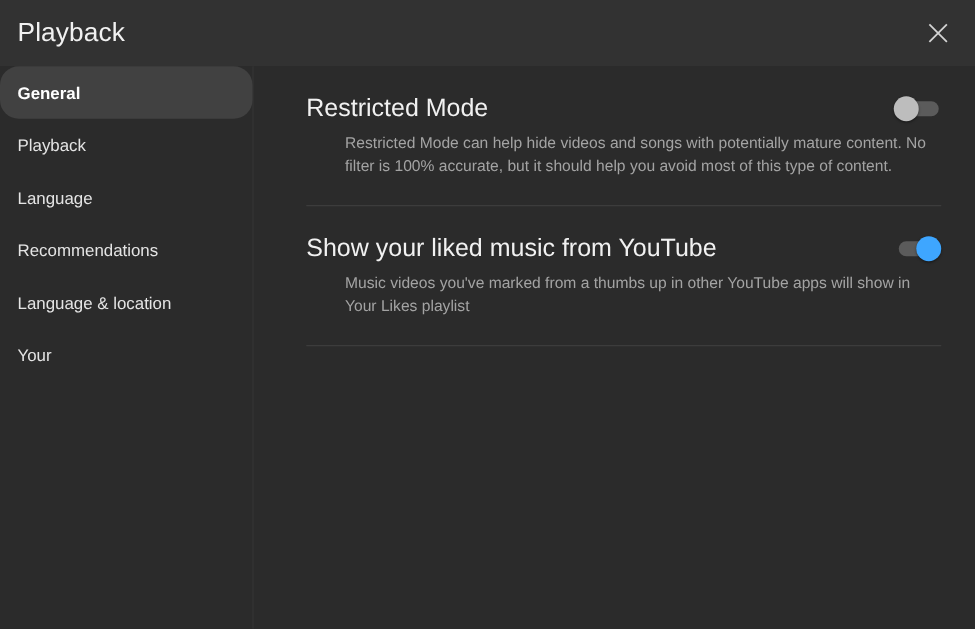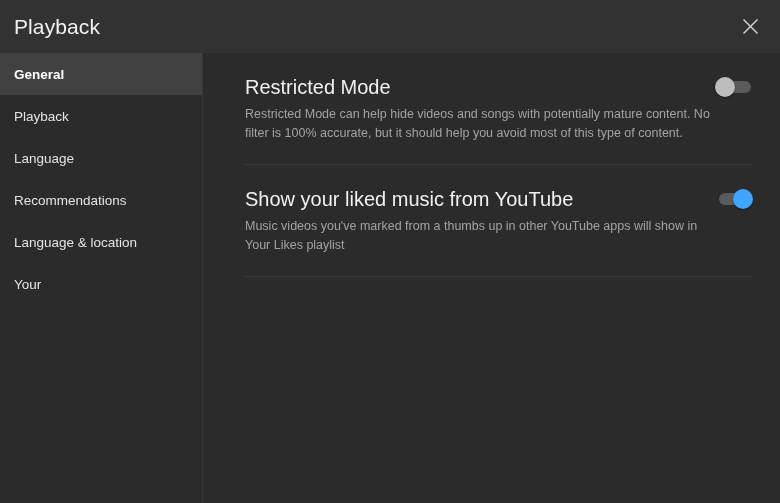--- a/index.html
+++ b/index.html
@@ -36,20 +36,21 @@
     background:#2b2b2b;
     border-right:1px solid #373737;
   }
   .nav-item {
     height:42px;
     display:flex; align-items:center;
     padding-left:14px;
     font-size:13.5px; color:#e4e4e4;
     cursor:pointer;
     user-select:none;
+    border-radius:15px;
   }
   .nav-item.selected {
     background:#414141;
     font-weight:700;
     color:#ffffff;
   }
 
   
   #content {
     position:absolute; left:203px; top:53px;
@@ -66,20 +67,21 @@
   .setting-title {
     font-size:20px; color:#f1f1f1; font-weight:400;
     line-height:18px;
     padding-right:80px;
   }
   .setting-desc {
     margin-top:9px;
     font-size:12.5px; color:#a3a3a3; font-weight:400;
     line-height:19px;
     max-width:480px;
+    margin-left:31px;
   }
 
   
   .toggle {
     position:absolute; right:0; top:27px;
     width:36px; height:14px;
     cursor:pointer;
   }
   .toggle .track {
     position:absolute; left:2px; top:1px;

